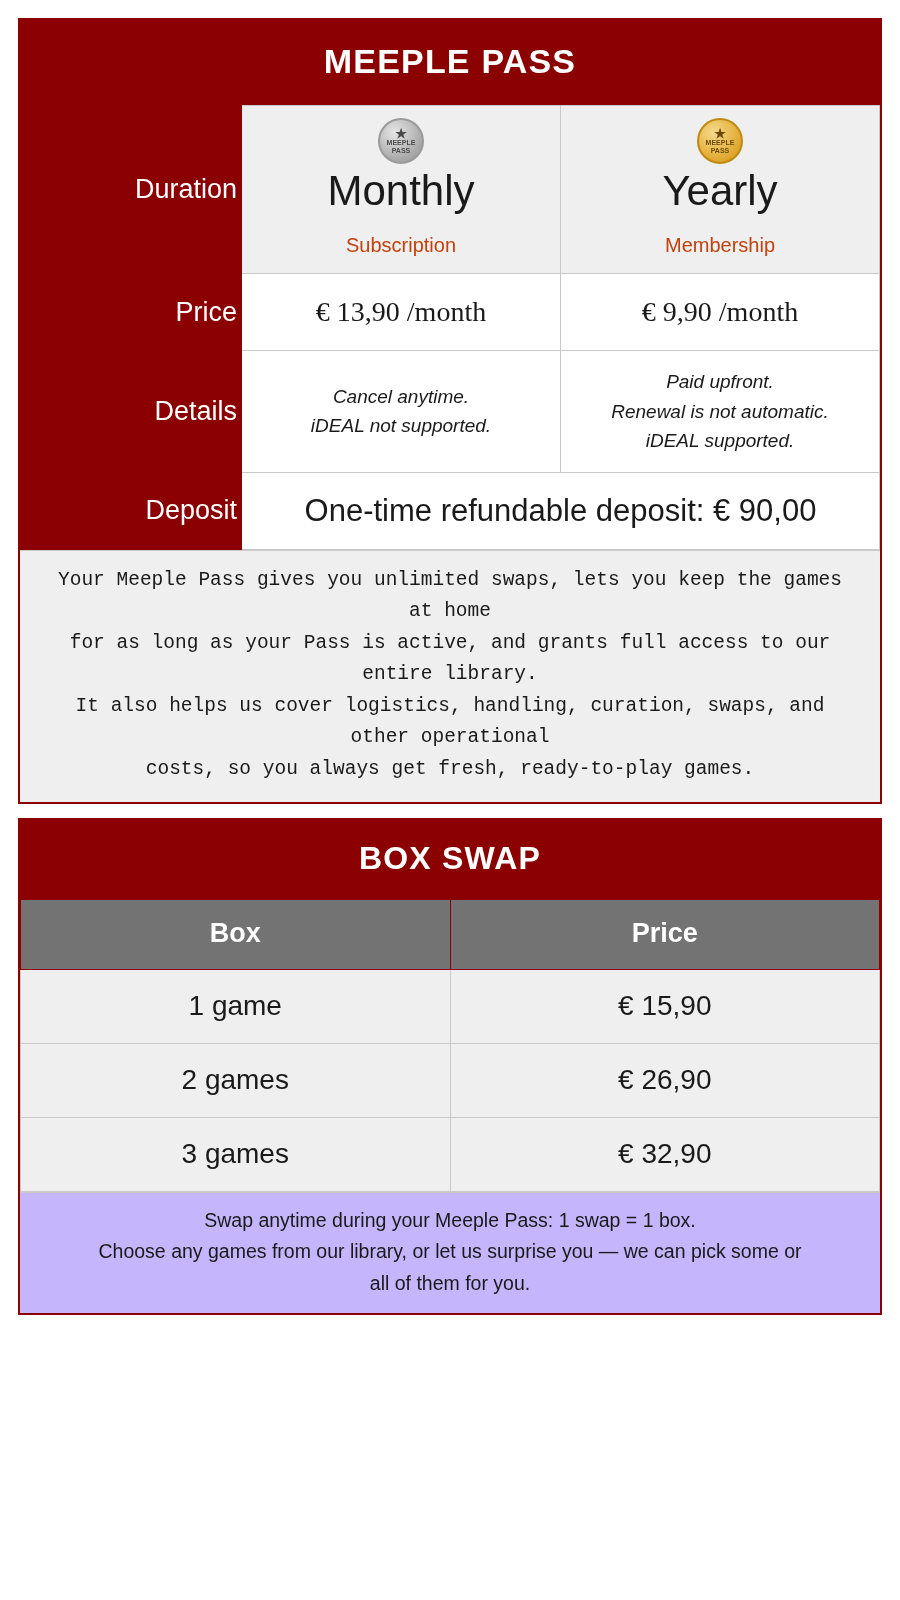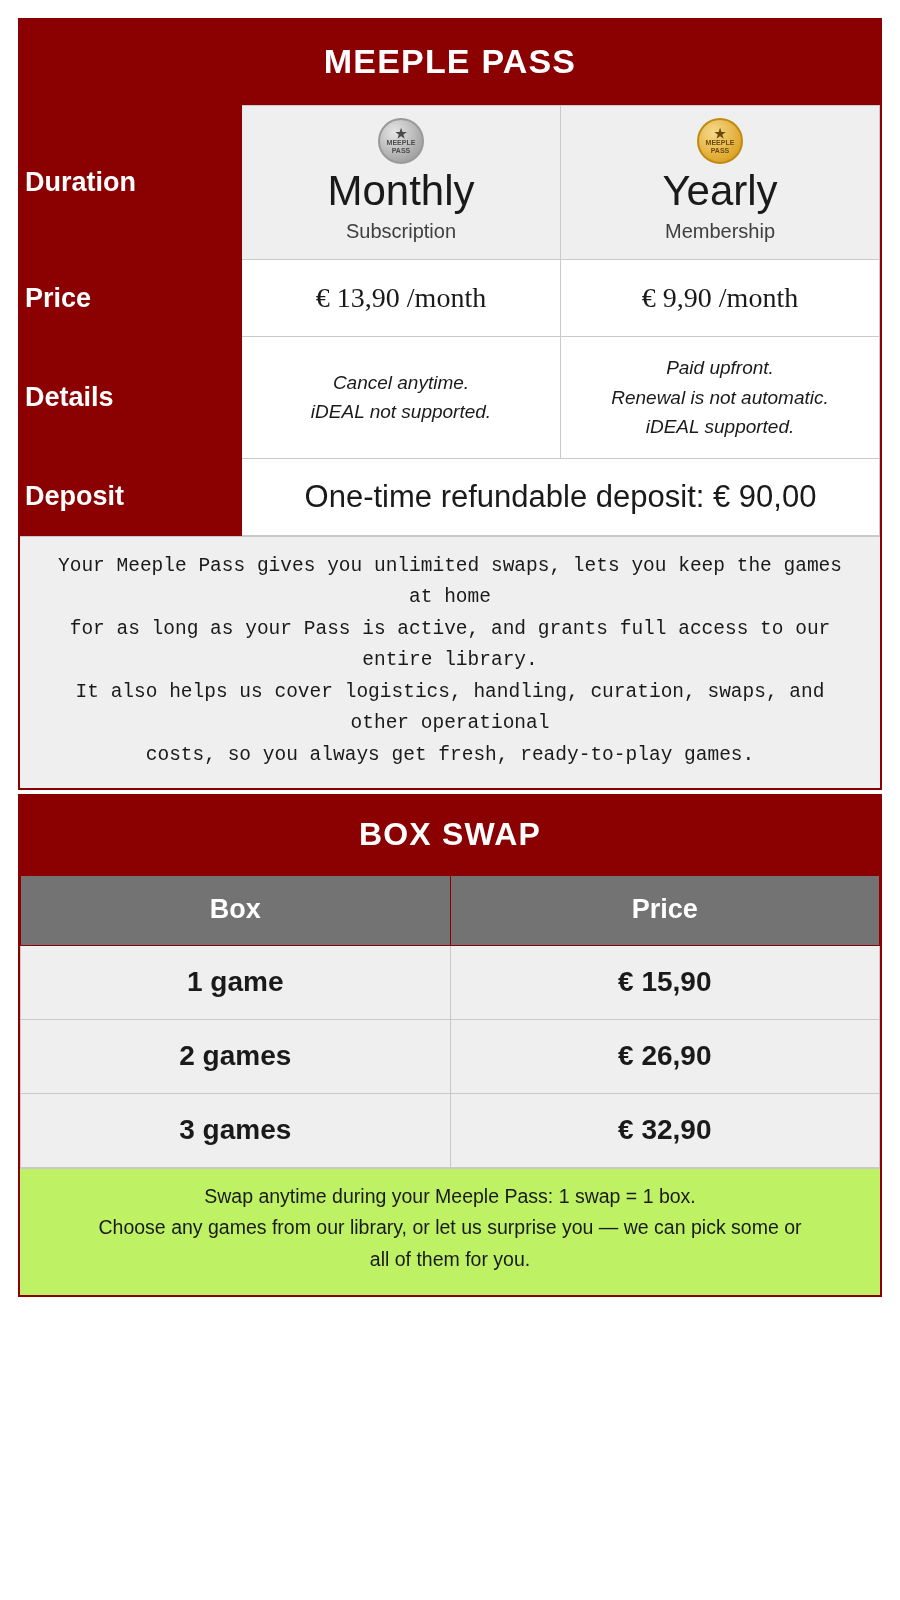--- a/index.html
+++ b/index.html
@@ -14,21 +14,21 @@
     color: #1a1a1a;
     overflow: hidden;
   }
   .page {
     width: 900px;
     height: 1600px;
     box-sizing: border-box;
     padding: 18px 18px 18px 18px;
     display: flex;
     flex-direction: column;
-    gap: 4px;
+    gap: 14px;
   }
 
   
   .card {
     border: 2px solid #8b0000;
     box-sizing: border-box;
   }
 
   .banner {
     background: #8b0000;
@@ -53,23 +53,23 @@
   }
 
   
   .pass-table td {
     border: 1px solid #c9c9c9;
     vertical-align: middle;
   }
   td.rowhead {
     background: #8b0000;
     color: #ffffff;
-    font-weight: bold;
+    font-weight: normal;
     font-size: 27px;
-    text-align: left;
+    text-align: right;
     width: 212px;
     border-color: #8b0000;
     padding: 10px 4px;
   }
   td.plan-head {
     background: #efefef;
     text-align: center;
     padding: 12px 10px 16px 10px;
   }
   .coin {
@@ -96,22 +96,22 @@
     background: radial-gradient(circle at 35% 30%, #f6d98a, #e0a82e 70%, #c8901d 100%);
     border: 2px solid #c08a12;
     color: #6b4a07;
   }
   .plan-name {
     font-size: 42px;
     line-height: 1.1;
   }
   .plan-sub {
     font-size: 20px;
-    color: #404040;
-    margin-top: 6px;
+    color: #c2410c;
+    margin-top: 20px;
   }
   td.price-cell {
     text-align: center;
     font-size: 28px;
     padding: 22px 6px;
     background: #ffffff;
     font-family: Liberation Serif, serif;
   }
   td.details-cell {
     text-align: center;
@@ -146,29 +146,28 @@
     font-weight: bold;
     padding: 18px 0 20px 0;
     border: 1px solid #8b0000;
   }
   .swap-table td {
     border: 1px solid #c9c9c9;
     background: #efefef;
     text-align: center;
     font-size: 28px;
     padding: 20px 0 21px 0;
-    font-weight: bold;
   }
   .swap-note {
-    background: #bef264;
+    background: #c4b5fd;
     border-top: 1px solid #c9c9c9;
     text-align: center;
     font-size: 19.5px;
     line-height: 1.62;
-    padding: 12px 26px 20px 26px;
+    padding: 12px 26px 14px 26px;
   }
 </style>
 </head>
 <body>
 
 <div class="page">
 
   <div class="card">
     <div class="banner banner-pass">MEEPLE PASS</div>
 

